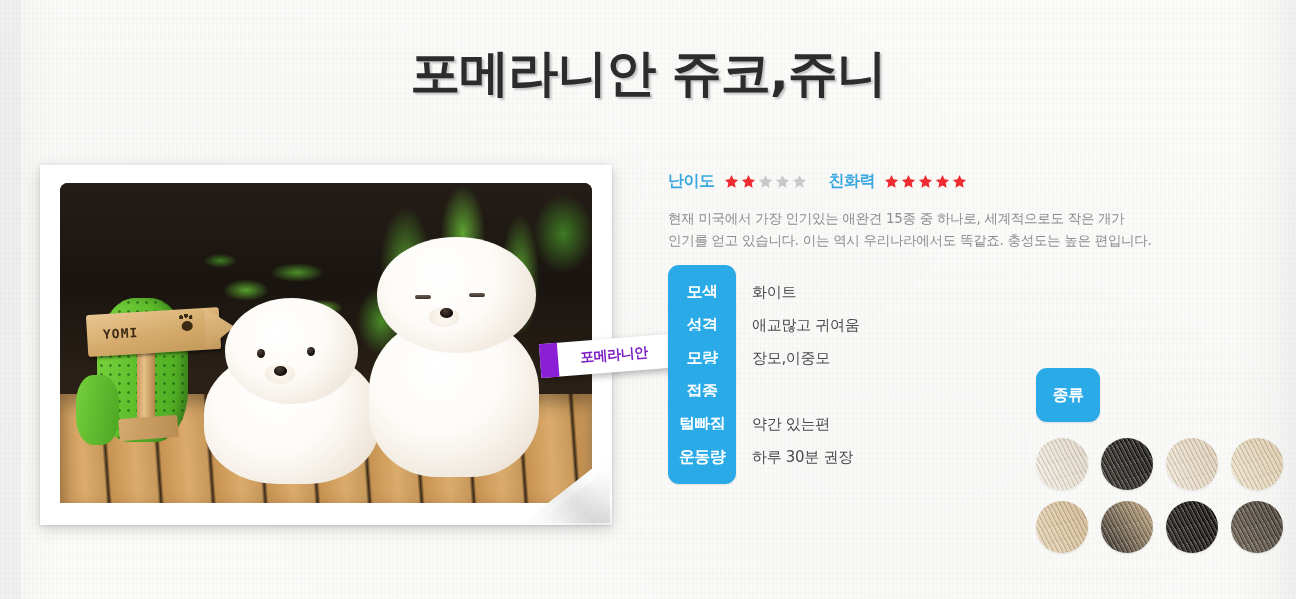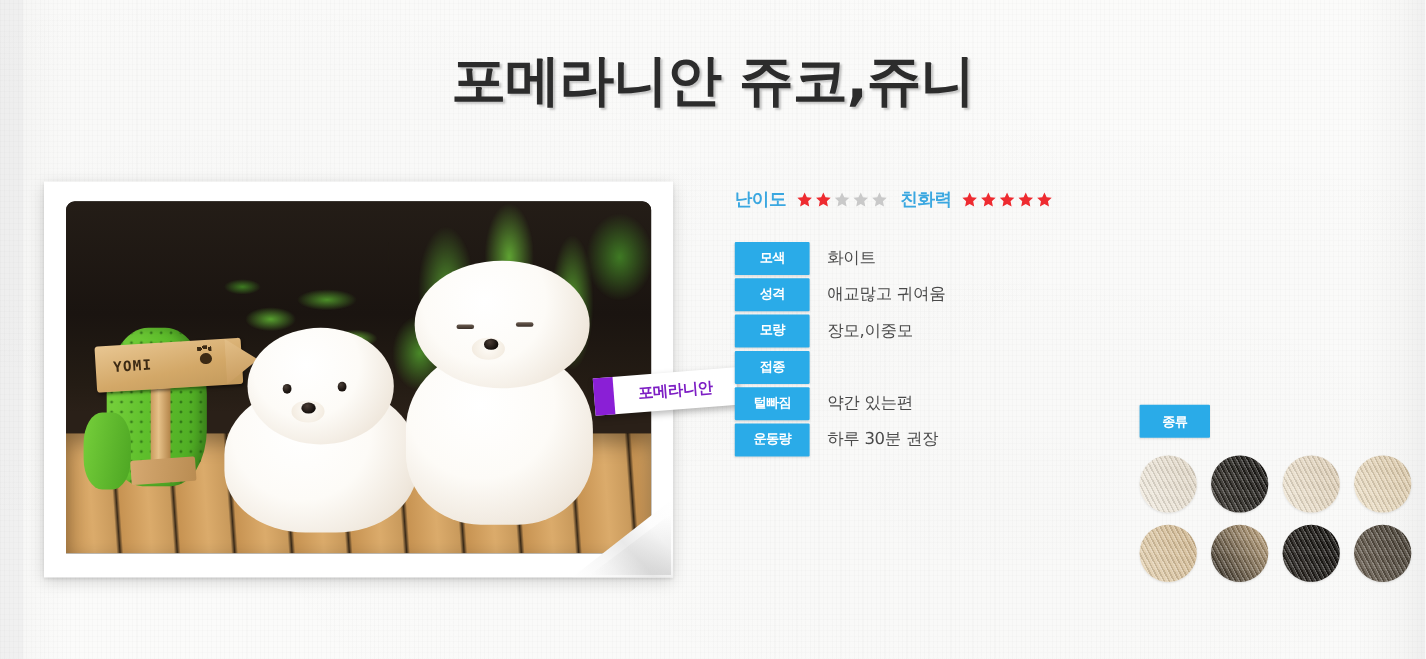--- a/index.html
+++ b/index.html
@@ -136,35 +136,35 @@
     box-shadow:1px 3px 7px rgba(0,0,0,0.28);
     display:flex;align-items:center;
   }
   .photo-tag .bar{width:18px;height:100%;background:#8a1fd6;flex:0 0 auto;}
   .photo-tag .txt{flex:1;text-align:center;font-size:14px;font-weight:bold;
     color:#7d1ec4;letter-spacing:-.4px;}
 
   
   .panel{position:absolute;left:668px;top:168px;width:600px;}
 
-  .ratings{display:flex;align-items:center;gap:12px;height:26px;}
+  .ratings{display:flex;align-items:center;gap:22px;height:26px;}
   .rate-group{display:flex;align-items:center;gap:9px;}
   .rate-label{font-size:16px;font-weight:bold;color:#3aa7e0;letter-spacing:-.5px;}
   .stars{display:flex;gap:2px;}
   .star{width:15px;height:15px;display:block;}
   .star svg{display:block;}
 
   .desc{margin-top:14px;font-size:13.5px;line-height:1.62;color:#8c8c8c;letter-spacing:-.3px;}
 
   .attrs{margin-top:24px;}
   .attr-row{display:flex;align-items:center;height:33px;}
   .badge{
     display:inline-flex;align-items:center;justify-content:center;
-    min-width:50px;height:22px;padding:4px 9px;border-radius:1px;
-    background:#2aabe8;color:#ffffff;font-size:12px;font-weight:bold;
+    min-width:50px;height:22px;padding:16px 9px;border-radius:11px;
+    background:#2aabe8;color:#ffffff;font-size:16px;font-weight:bold;
     letter-spacing:-.6px;box-shadow:0 1px 2px rgba(0,0,0,.10);
   }
   .attr-val{margin-left:16px;font-size:15px;color:#4a4a4a;letter-spacing:-.3px;}
 
   
   .types{position:absolute;left:1036px;top:368px;width:230px;}
   .types .badge{min-width:46px;}
   .swatch-grid{margin-top:16px;display:grid;grid-template-columns:repeat(4,54px);
     grid-template-rows:repeat(2,54px);column-gap:11px;row-gap:9px;}
   .swatch{width:52px;height:52px;border-radius:50%;overflow:hidden;position:relative;
@@ -278,20 +278,24 @@
             </i>
             <i class="star">
               <svg viewBox="0 0 24 24" width="15" height="15">
                 <path fill="#ee2b30" d="M12 1.6l3.2 6.9 7.4.9-5.5 5.1 1.5 7.4L12 18.2 5.4 21.9l1.5-7.4L1.4 9.4l7.4-.9z"></path>
               </svg>
             </i>
           </span>
       </div>
     </div>
 
+    <div class="desc">
+      <div>현재 미국에서 가장 인기있는 애완견 15종 중 하나로, 세계적으로도 작은 개가</div>
+      <div>인기를 얻고 있습니다. 이는 역시 우리나라에서도 똑같죠. 충성도는 높은 편입니다.</div>
+    </div>
 
     <div class="attrs">
         <div class="attr-row">
           <span class="badge">모색</span>
           <span class="attr-val">화이트</span>
         </div>
         <div class="attr-row">
           <span class="badge">성격</span>
           <span class="attr-val">애교많고 귀여움</span>
         </div>

